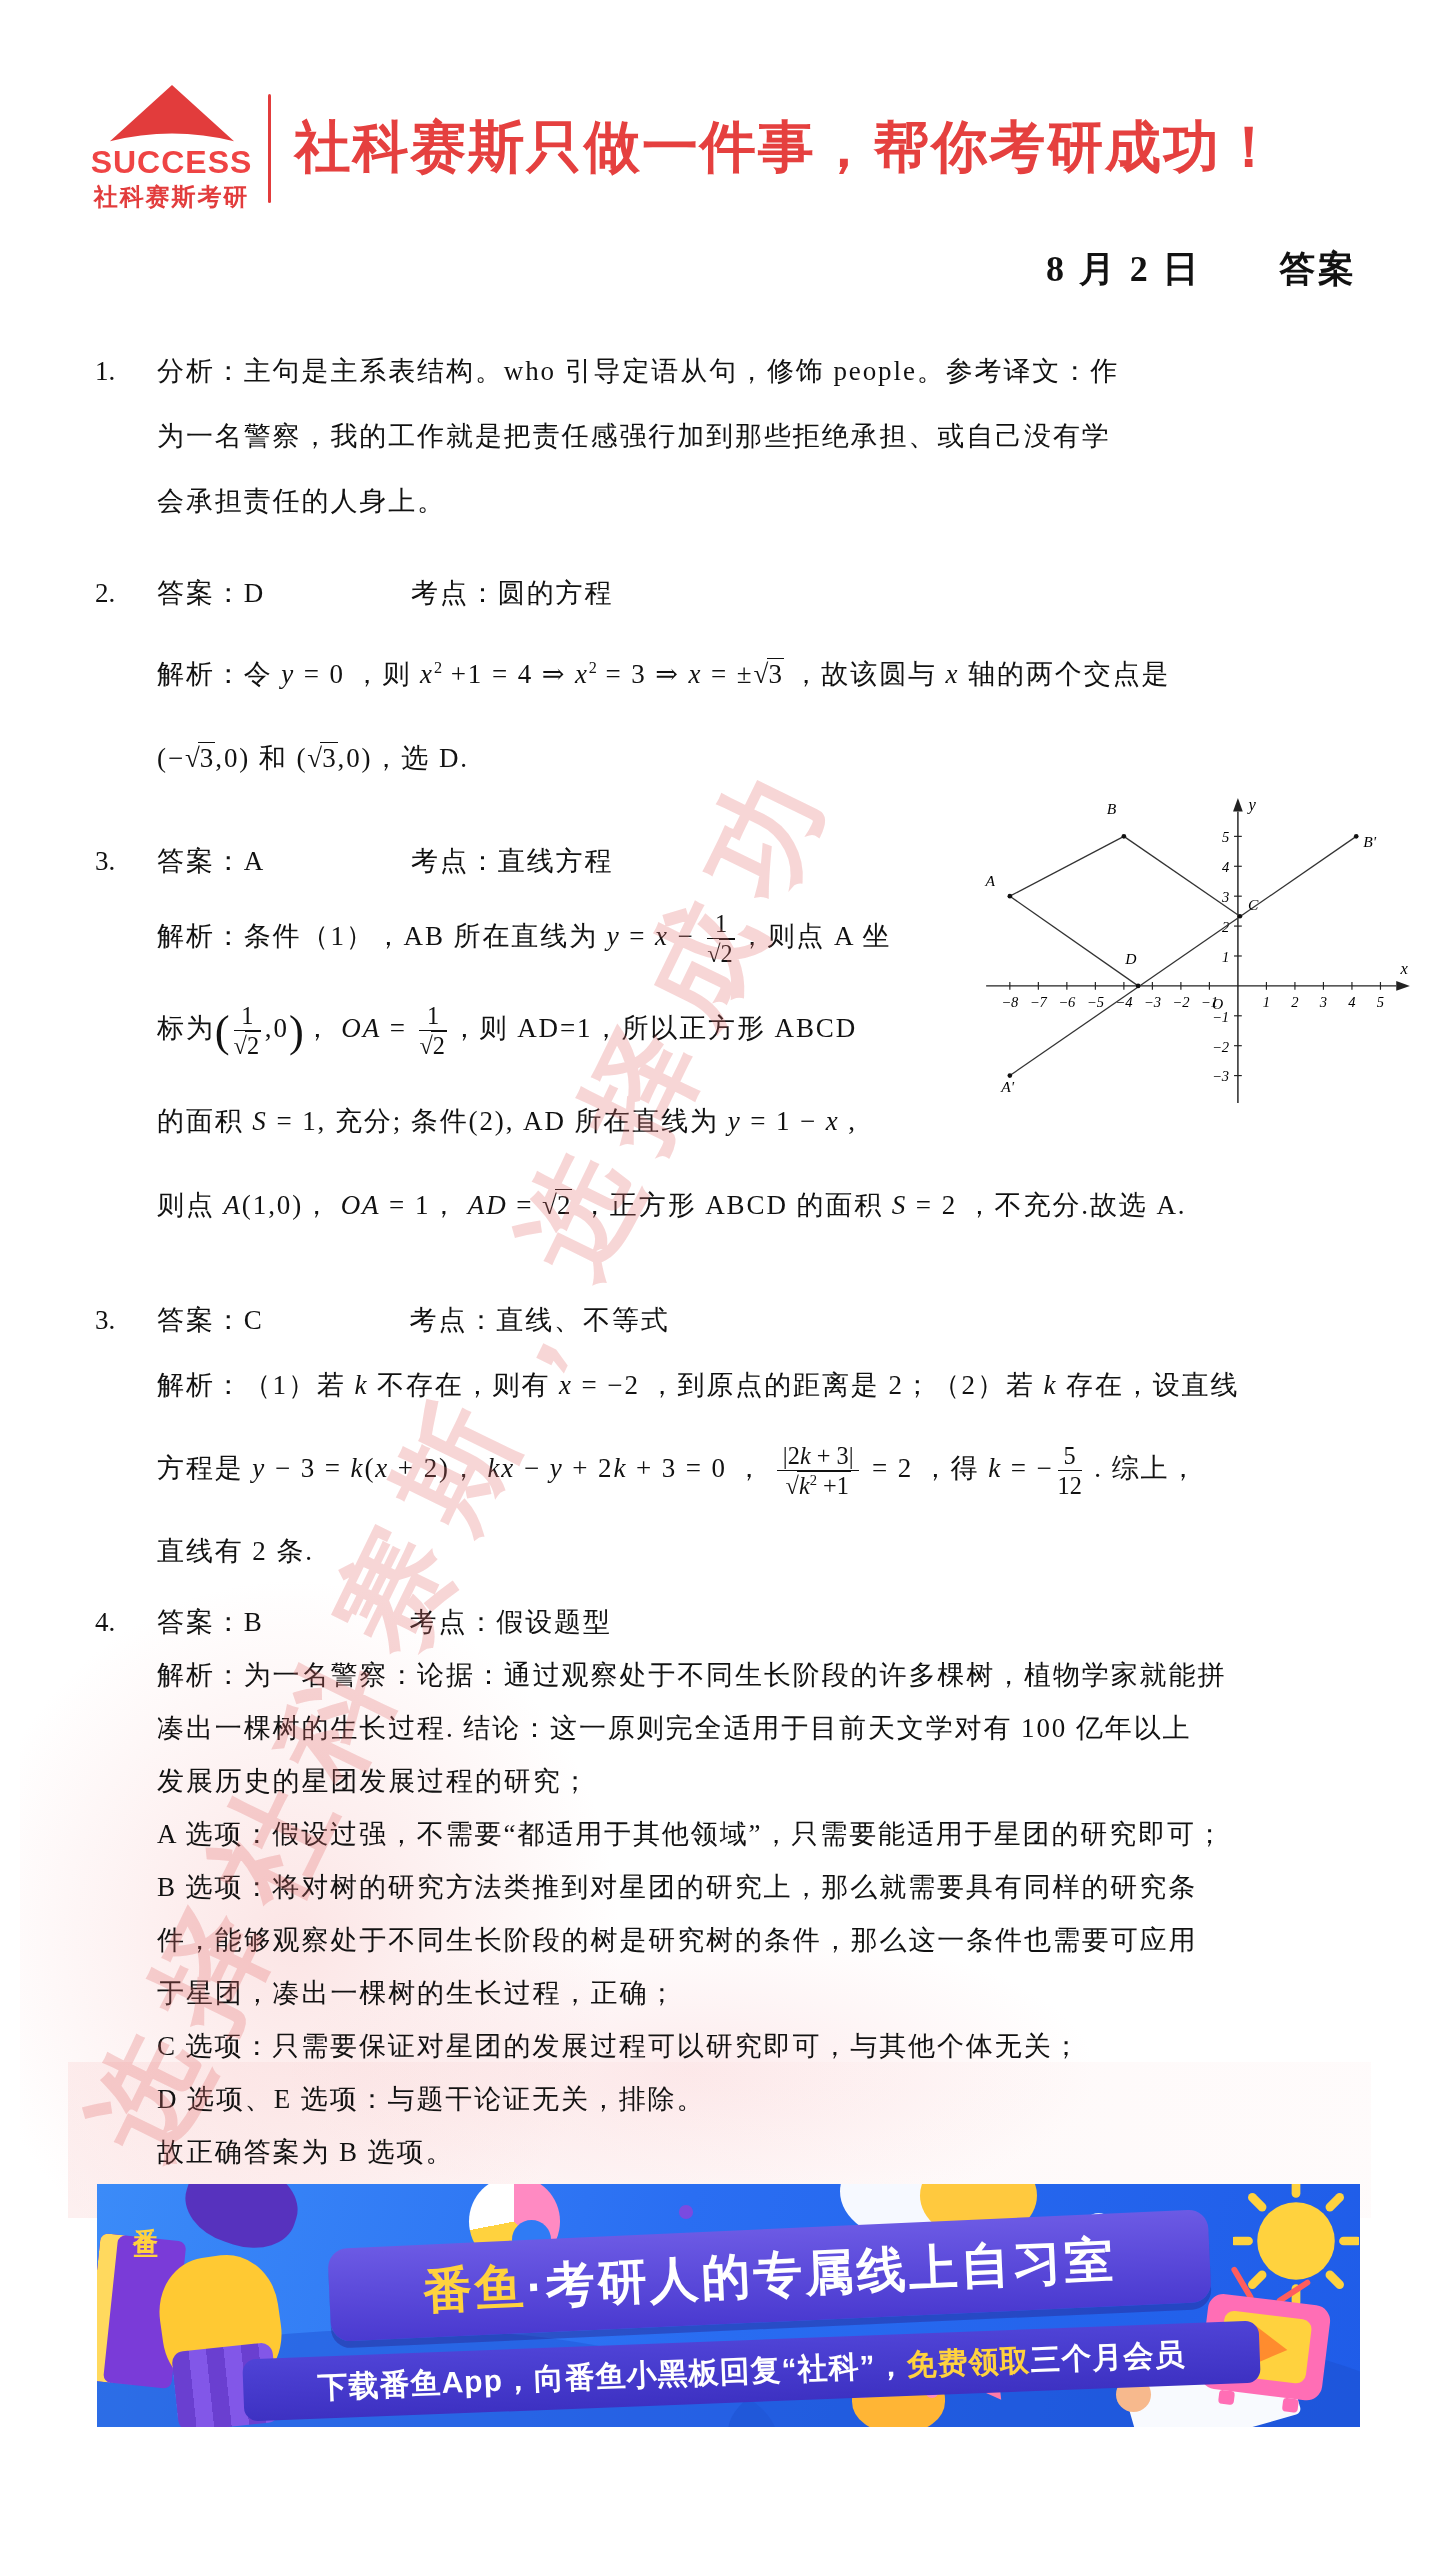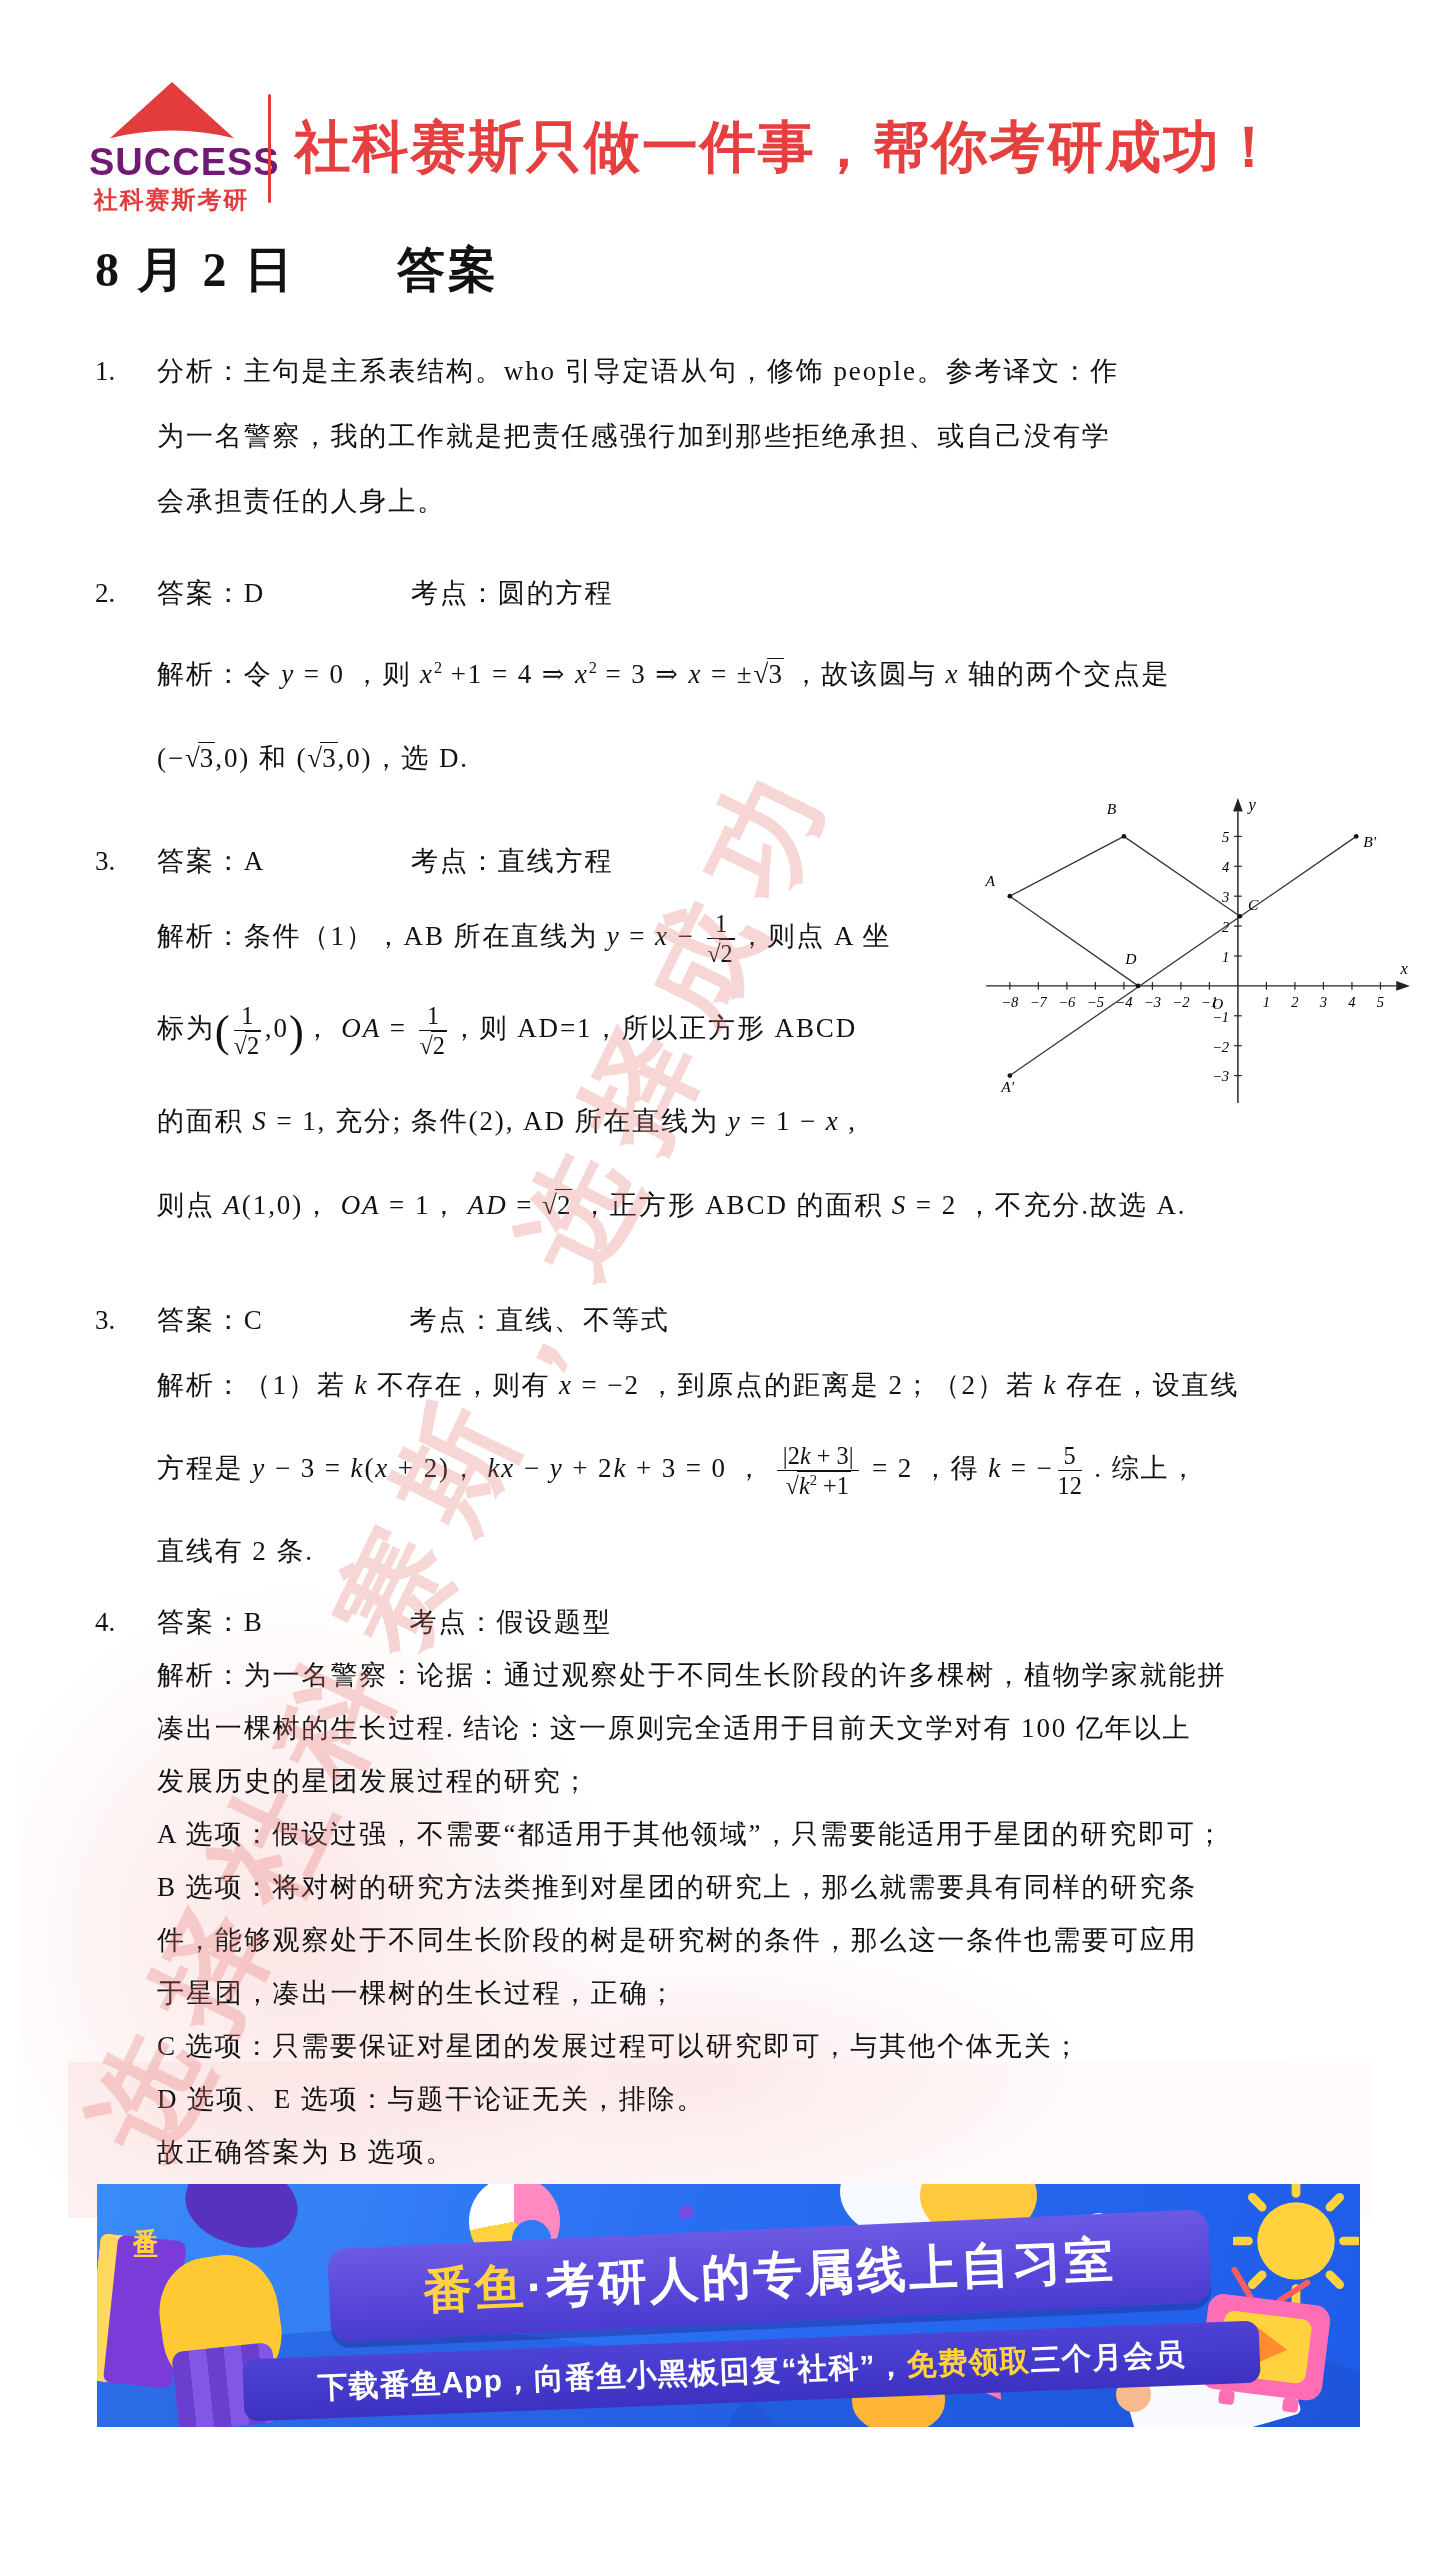--- a/index.html
+++ b/index.html
@@ -7,28 +7,28 @@
     width:1452px;height:2563px;position:relative;overflow:hidden;
     background:#ffffff;color:#121212;
     font-family:"Liberation Serif","DejaVu Serif",serif;
   }
   .page{position:absolute;inset:0;}
 
   
   .hdr{position:absolute;top:70px;left:89px;right:68px;height:156px;display:flex;align-items:center;z-index:4;}
   .logo{width:165px;text-align:center;flex:0 0 auto;}
   .logo svg{display:block;margin:0 auto;}
-  .logo-title{color:#701a75;font-weight:bold;font-size:38px;letter-spacing:1px;font-family:"Liberation Sans","DejaVu Sans",sans-serif;margin-top:-3.9px;}
+  .logo-title{color:#ef4444;font-weight:bold;font-size:32px;letter-spacing:1px;font-family:"Liberation Sans","DejaVu Sans",sans-serif;margin-top:-3.9px;}
   .logo-sub{color:#e23c3c;font-weight:bold;font-size:24px;letter-spacing:1.9px;font-family:"Liberation Sans","DejaVu Sans",sans-serif;}
   .hdr-div{width:3.9px;height:109px;background:#e23c3c;border-radius:1.9px;margin:0 23px 0 13.6px;flex:0 0 auto;}
   .slogan{font-family:"Liberation Sans","DejaVu Sans",sans-serif;font-weight:900;font-size:56px;color:#e5403f;letter-spacing:1.9px;white-space:nowrap;}
 
   
   .content{position:relative;padding:245px 95px 0 95px;z-index:2;}
-  .title{text-align:left;font-size:48px;font-weight:bold;letter-spacing:2.9px;line-height:49px;}
+  .title{text-align:right;font-size:36px;font-weight:bold;letter-spacing:2.9px;line-height:49px;}
   #items{margin-top:0;}
   .item{position:relative;padding-left:62px;}
   .item:nth-child(1){margin-top:45px;}
   .item:nth-child(2){margin-top:27px;}
   .item:nth-child(3){margin-top:29px;}
   .item:nth-child(4){margin-top:41px;}
   .item:nth-child(5){margin-top:11.7px;}
   .inum{position:absolute;left:0;top:0;font-size:27px;line-height:65px;}
   .para{font-size:27px;letter-spacing:1.9px;white-space:nowrap;}
   .p-n{line-height:65px;}

